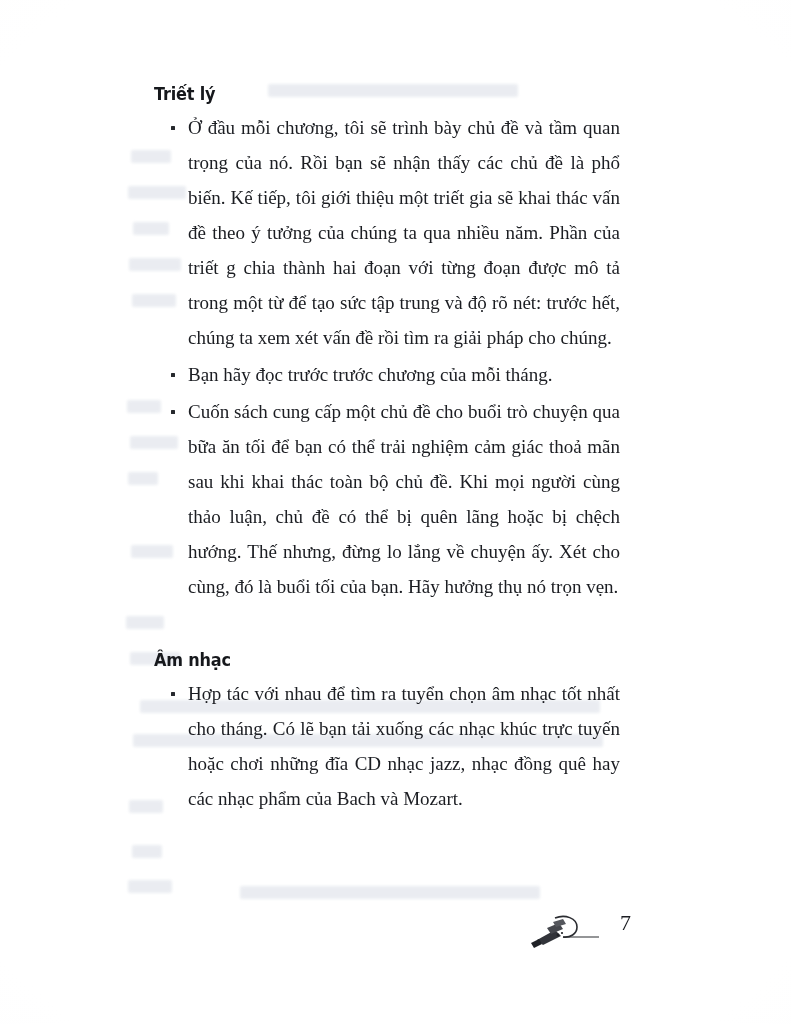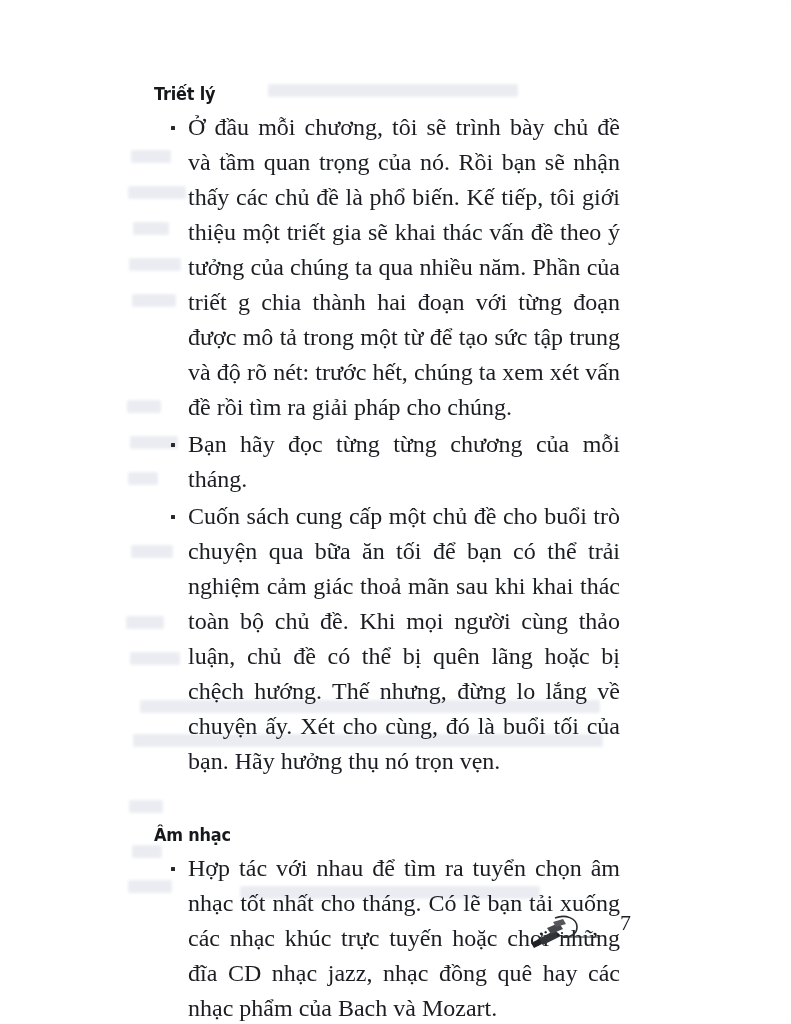--- a/index.html
+++ b/index.html
@@ -70,21 +70,21 @@
   ul.bullets {
     list-style: none;
     margin: 0;
     padding: 0;
   }
 
   ul.bullets > li {
     position: relative;
     padding-left: 38px;
     margin-bottom: 2px;
-    font-size: 24px;
+    font-size: 19px;
     line-height: 35px;
     color: #1b1d22;
     text-align: justify;
     text-justify: inter-word;
     hyphens: none;
   }
 
   ul.bullets > li::before {
     content: "";
     position: absolute;
@@ -151,21 +151,21 @@
     <div class="st-line" style="left:128px; top:880px; width:44px;"></div>
     <div class="st-line" style="left:240px; top:886px; width:300px;"></div>
   </div>
 
   <div class="content">
 
     <div class="section">
       <h2 class="heading">Triết lý</h2>
       <ul class="bullets">
         <li>Ở đầu mỗi chương, tôi sẽ trình bày chủ đề và tầm quan trọng của nó. Rồi bạn sẽ nhận thấy các chủ đề là phổ biến. Kế tiếp, tôi giới thiệu một triết gia sẽ khai thác vấn đề theo ý tưởng của chúng ta qua nhiều năm. Phần của triết g chia thành hai đoạn với từng đoạn được mô tả trong một từ để tạo sức tập trung và độ rõ nét: trước hết, chúng ta xem xét vấn đề rồi tìm ra giải pháp cho chúng.</li>
-        <li>Bạn hãy đọc từng từng chương của mỗi tháng.</li>
+        <li>Bạn hãy đọc trước trước chương của mỗi tháng.</li>
         <li>Cuốn sách cung cấp một chủ đề cho buổi trò chuyện qua bữa ăn tối để bạn có thể trải nghiệm cảm giác thoả mãn sau khi khai thác toàn bộ chủ đề. Khi mọi người cùng thảo luận, chủ đề có thể bị quên lãng hoặc bị chệch hướng. Thế nhưng, đừng lo lắng về chuyện ấy. Xét cho cùng, đó là buổi tối của bạn. Hãy hưởng thụ nó trọn vẹn.</li>
       </ul>
     </div>
 
     <div class="gap-between-sections"></div>
 
     <div class="section">
       <h2 class="heading">Âm nhạc</h2>
       <ul class="bullets">
         <li>Hợp tác với nhau để tìm ra tuyển chọn âm nhạc tốt nhất cho tháng. Có lẽ bạn tải xuống các nhạc khúc trực tuyến hoặc chơi những đĩa CD nhạc jazz, nhạc đồng quê hay các nhạc phẩm của Bach và Mozart.</li>

